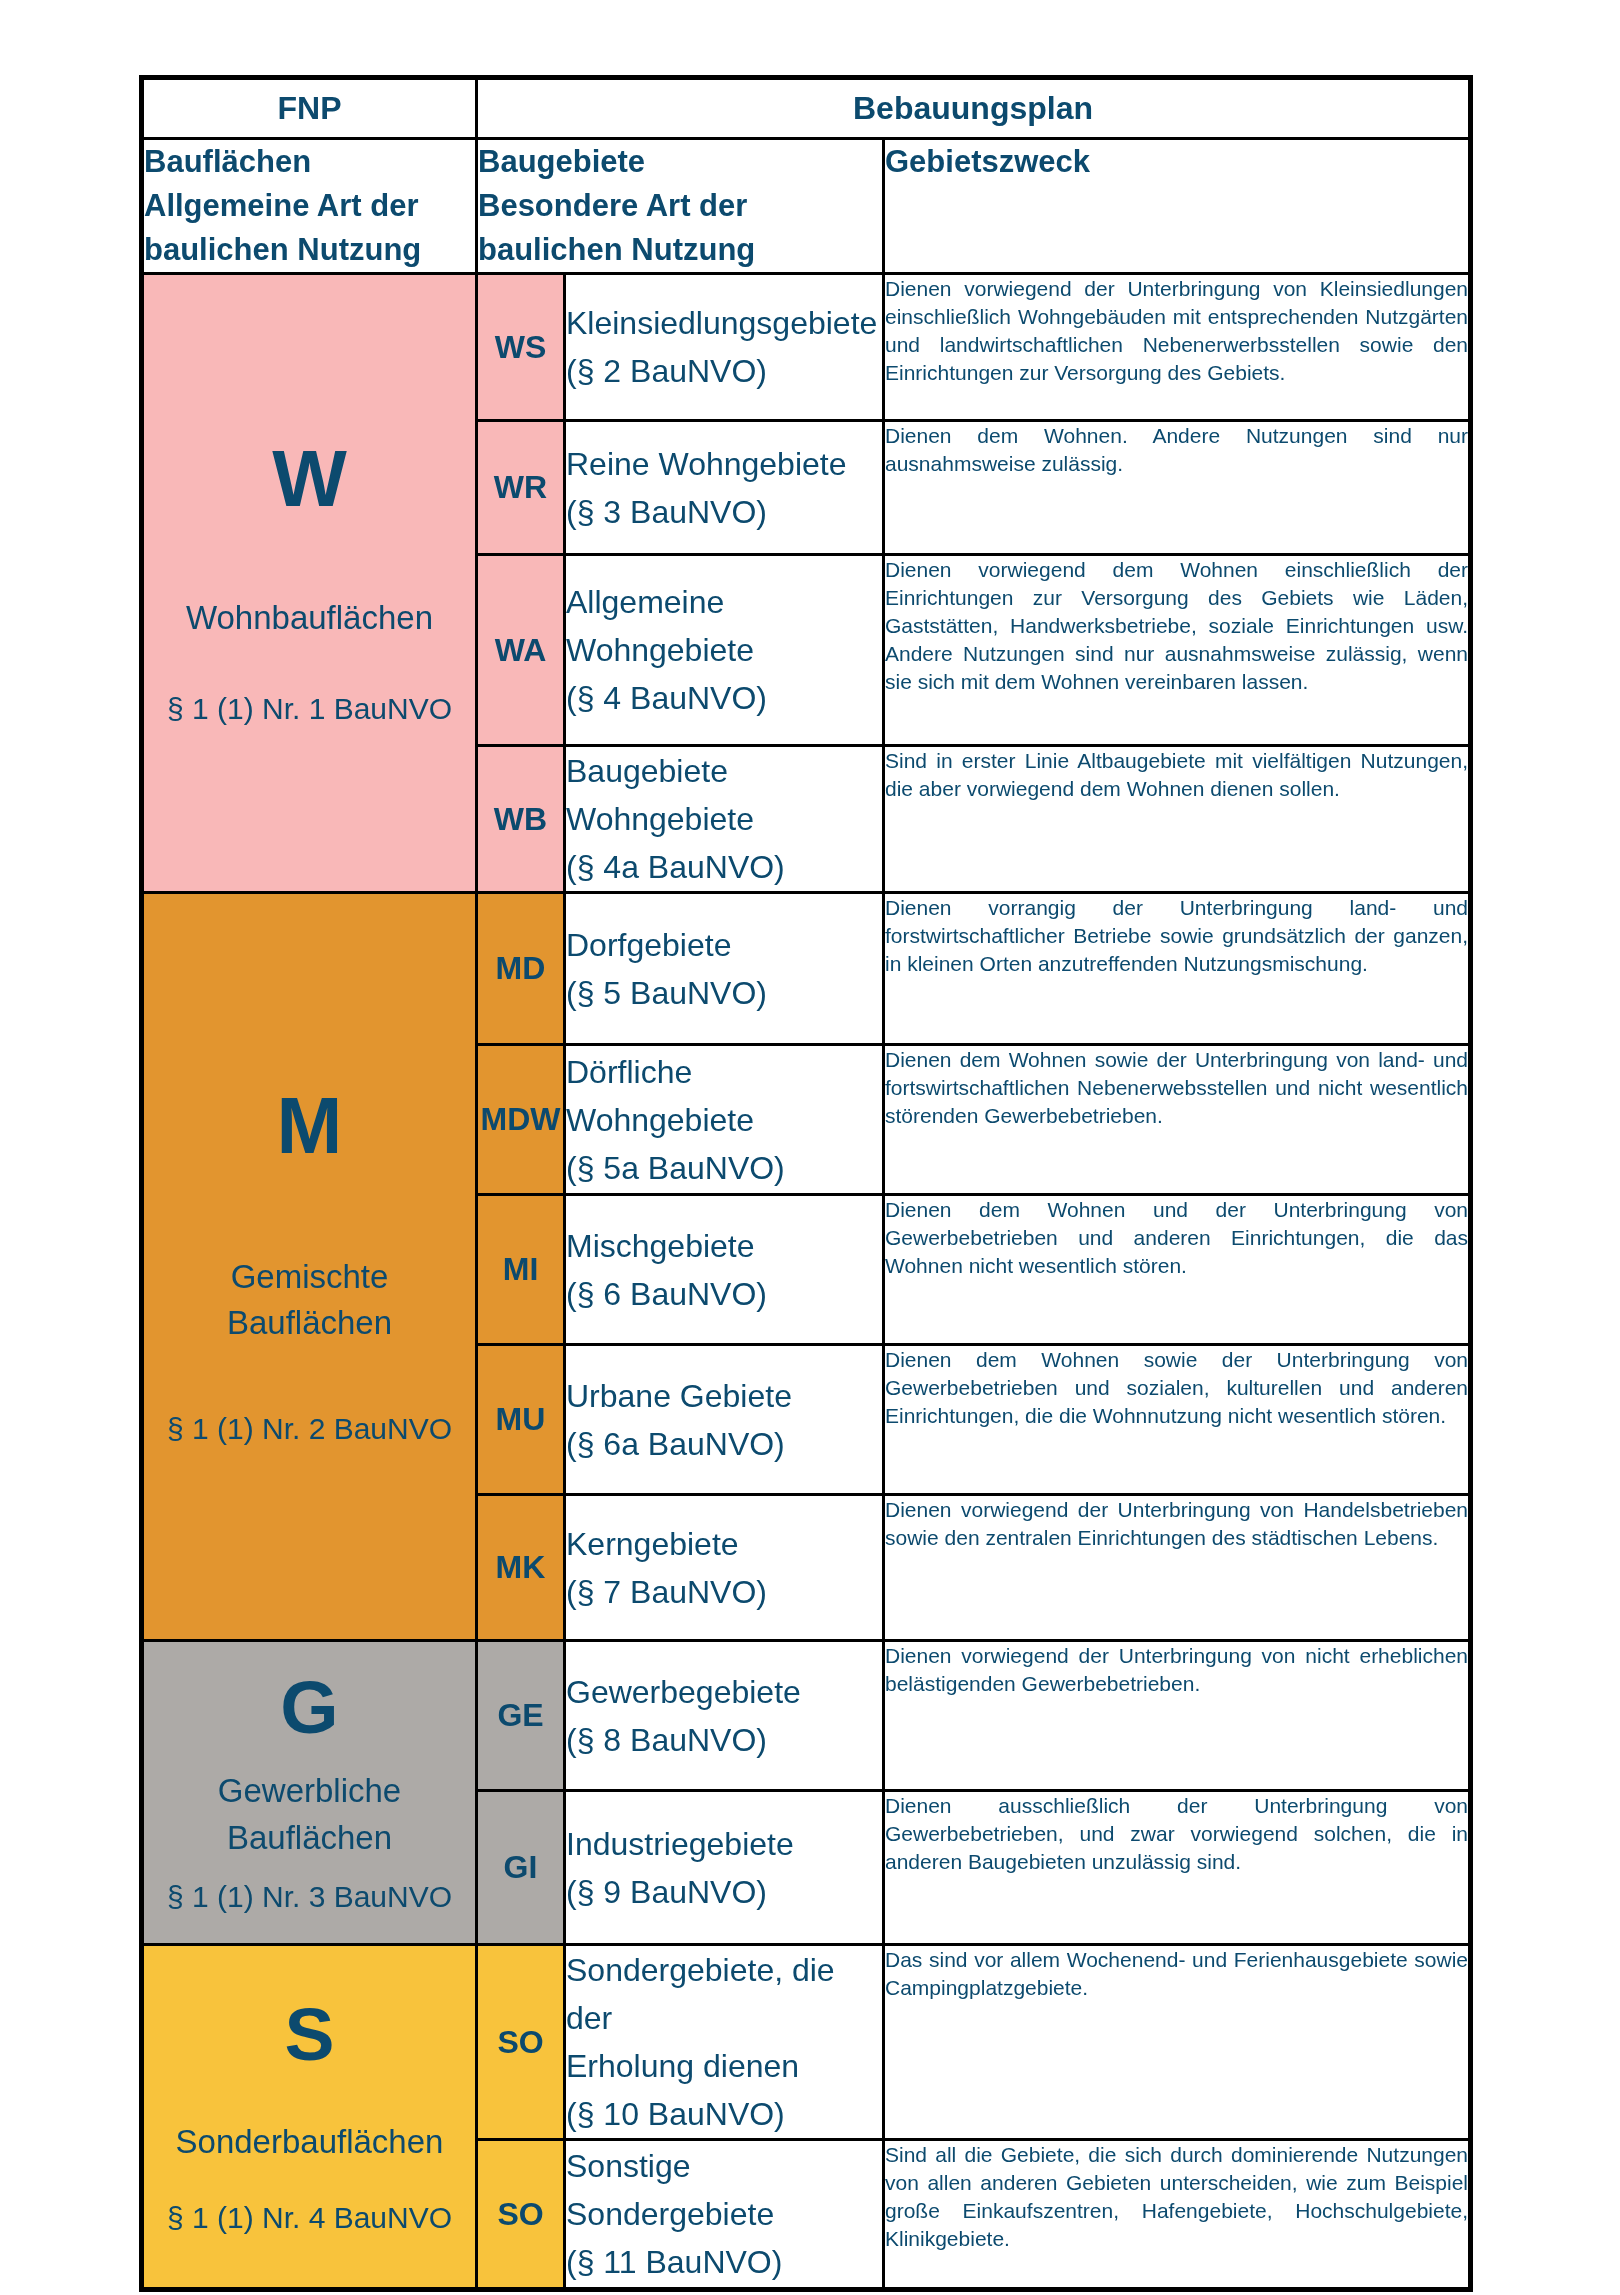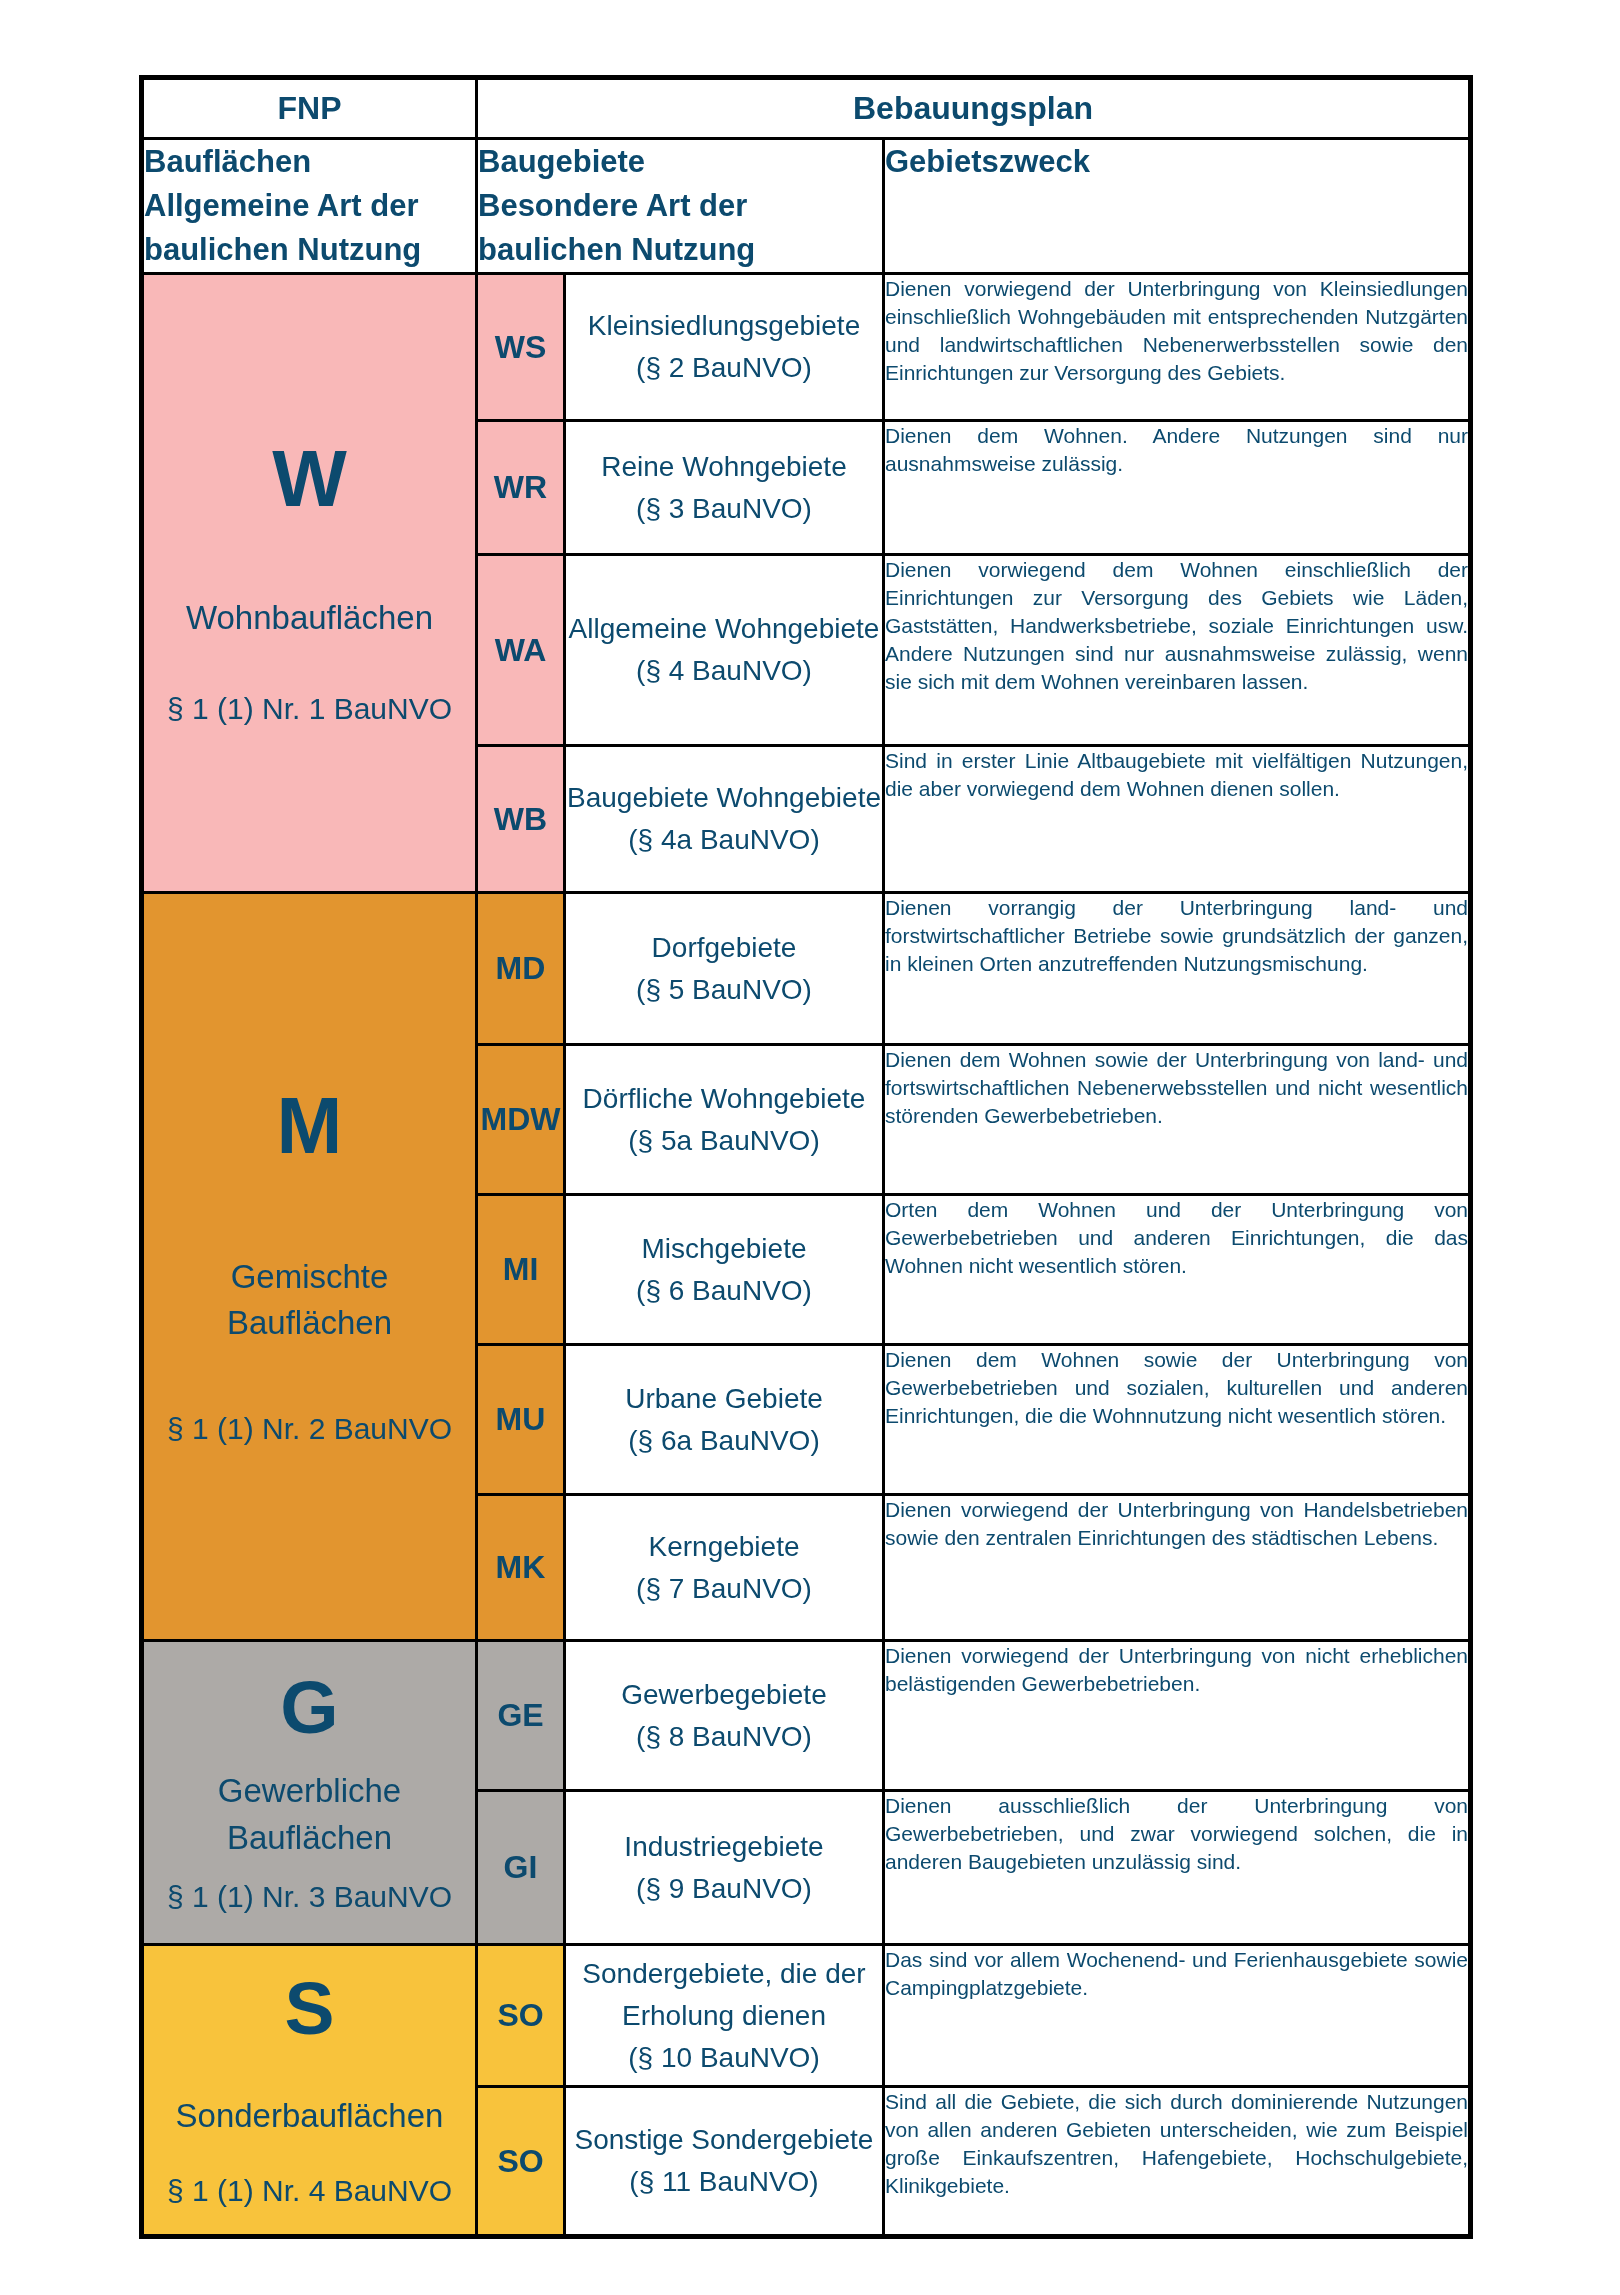--- a/index.html
+++ b/index.html
@@ -87,22 +87,21 @@
   .sp-s .big-letter{font-size:75px;margin-bottom:47px;}
   .sp-s .group-name{margin-bottom:34px;}
 
   td.code{
     font-size:32px;
     font-weight:bold;
     text-align:center;
     vertical-align:middle;
   }
   td.district{
-    font-size:28px;
-    text-align:center;
+    font-size:32px;
     vertical-align:middle;
     line-height:1.5;
     white-space:pre-line;
     background:#ffffff;
   }
   td.purpose{
     font-size:21px;
     text-align:justify;
     vertical-align:top;
     padding:4px 6.5px 4px 8px;
@@ -187,21 +186,21 @@
     <tr class="r-mdw">
       <td class="code" style="background-color: rgb(226, 149, 47);">MDW</td>
       <td class="district">Dörfliche Wohngebiete
 (§ 5a BauNVO)</td>
       <td class="purpose">Dienen dem Wohnen sowie der Unterbringung von land- und fortswirtschaftlichen Nebenerwebsstellen und nicht wesentlich störenden Gewerbebetrieben.</td>
     </tr>
     <tr class="r-mi">
       <td class="code" style="background-color: rgb(226, 149, 47);">MI</td>
       <td class="district">Mischgebiete
 (§ 6 BauNVO)</td>
-      <td class="purpose">Orten dem Wohnen und der Unterbringung von Gewerbebetrieben und anderen Einrichtungen, die das Wohnen nicht wesentlich stören.</td>
+      <td class="purpose">Dienen dem Wohnen und der Unterbringung von Gewerbebetrieben und anderen Einrichtungen, die das Wohnen nicht wesentlich stören.</td>
     </tr>
     <tr class="r-mu">
       <td class="code" style="background-color: rgb(226, 149, 47);">MU</td>
       <td class="district">Urbane Gebiete
 (§ 6a BauNVO)</td>
       <td class="purpose">Dienen dem Wohnen sowie der Unterbringung von Gewerbebetrieben und sozialen, kulturellen und anderen Einrichtungen, die die Wohnnutzung nicht wesentlich stören.</td>
     </tr>
     <tr class="r-mk">
       <td class="code" style="background-color: rgb(226, 149, 47);">MK</td>
       <td class="district">Kerngebiete

